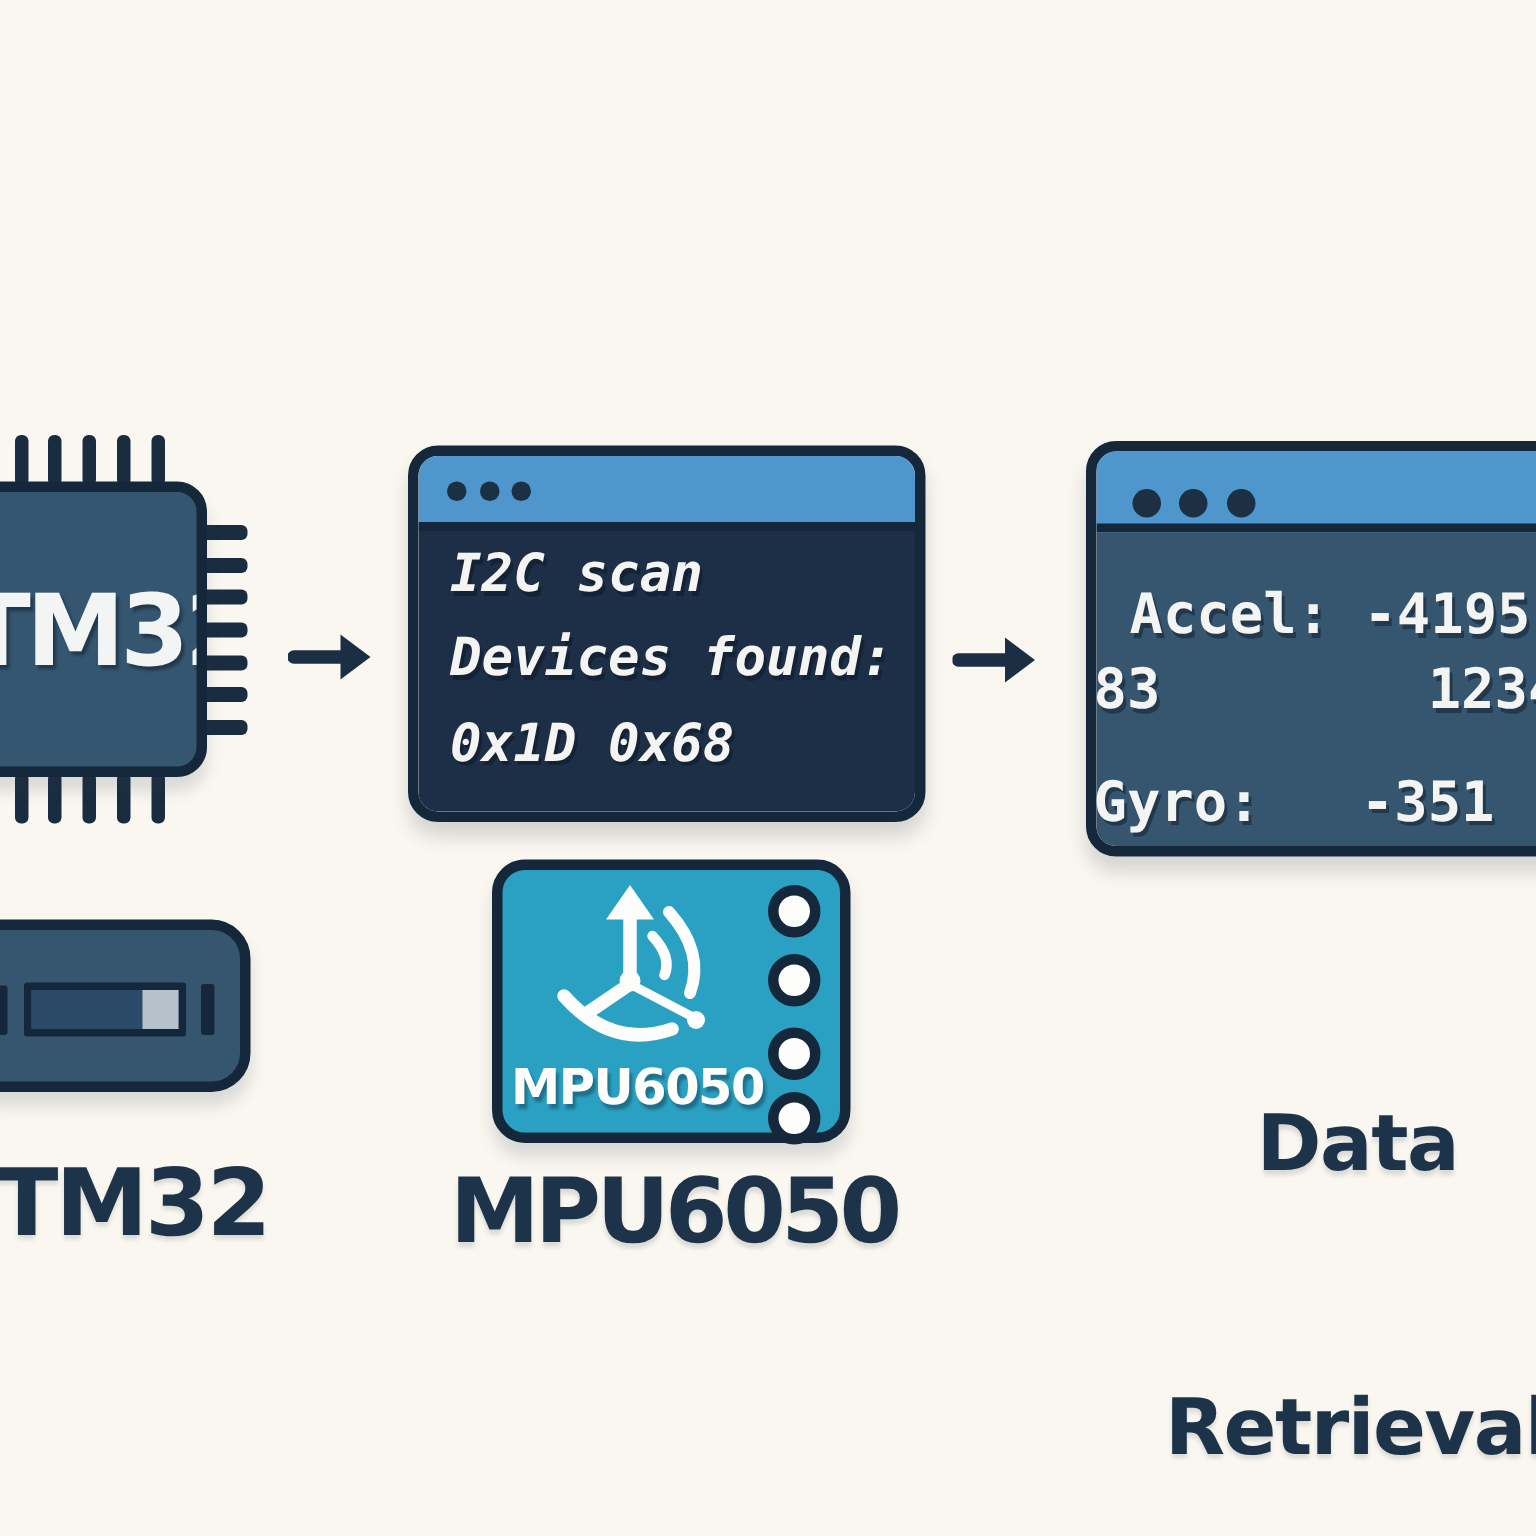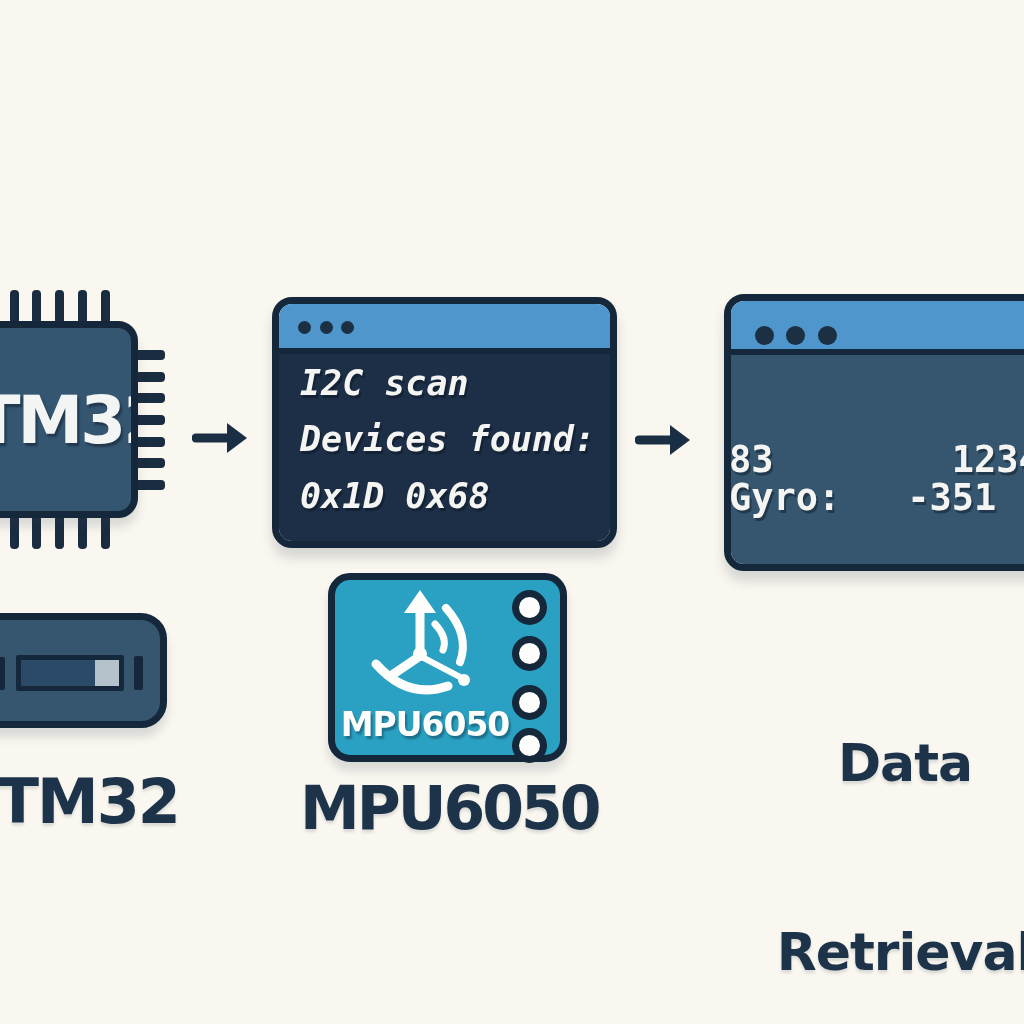--- a/index.html
+++ b/index.html
@@ -137,22 +137,23 @@
   </svg>
 
   <div class="abs window" style="left:724px; top:294px; width:380px; height:277px;">
     <div class="titlebar" style="height:48px;">
       <span class="dot" style="left:24px; top:25px; width:19px; height:19px;"></span>
       <span class="dot" style="left:55px; top:25px; width:19px; height:19px;"></span>
       <span class="dot" style="left:87px; top:25px; width:19px; height:19px;"></span>
     </div>
     <div class="winbody t2-body"></div>
   </div>
+  <div class="term-line t2-line" style="left:753px; top:388px;">Accel: -4195</div>
   <div class="term-line t2-line" style="left:729px; top:438px;">83        1234</div>
-  <div class="term-line t2-line" style="left:729px; top:476px;">Gyro:   -351</div>
+  <div class="term-line t2-line" style="left:729px; top:513px;">Gyro:   -351</div>
 
   <div class="abs board" style="left:-30px; top:613px; width:197px; height:115px;">
     <div class="board-bar" style="left:15px; top:37px; width:13px; height:33px;"></div>
     <div class="board-slot" style="left:39px; top:35px; width:108px; height:36px;">
       <div class="slot-dark"></div>
       <div class="slot-gray"></div>
     </div>
     <div class="board-bar" style="left:157px; top:36px; width:9px; height:34px;"></div>
   </div>
   <div class="caption caption-stm32" style="left:-46px; top:765px;">STM32</div>

